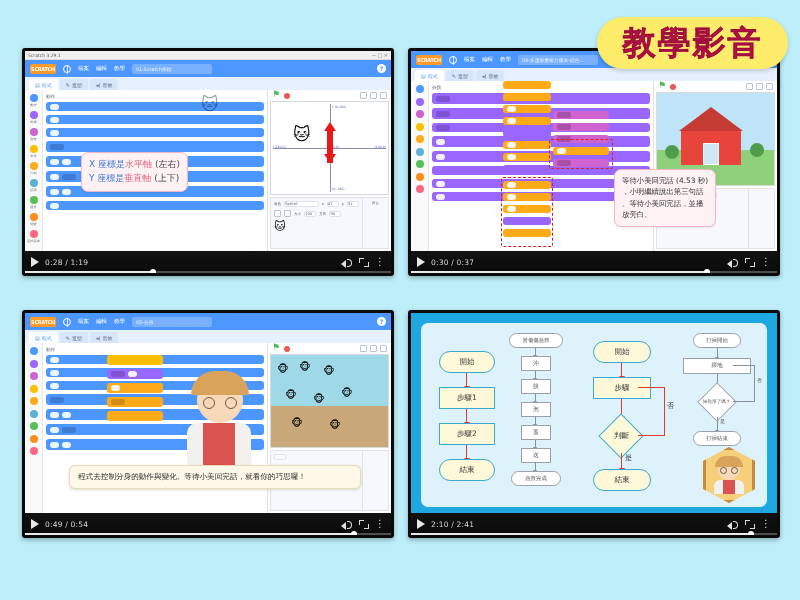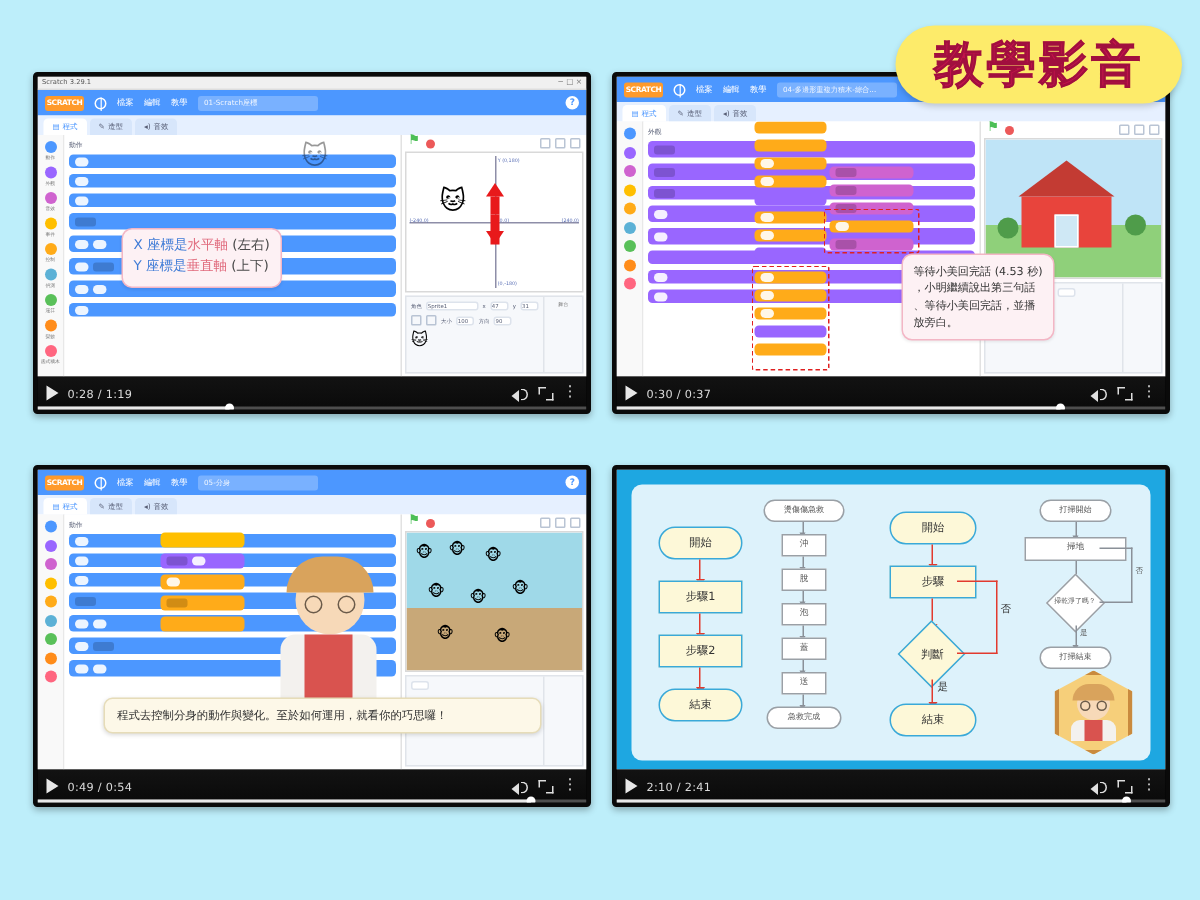--- a/index.html
+++ b/index.html
@@ -623,21 +623,21 @@
               <span class="sp-small"></span>
               <span class="sp-small"></span>
               <span class="sp-small"></span>
             </div>
           </div>
           <div class="stage-col"></div>
         </div>
       </div>
     </div>
 
-    <div class="callout" style="left:190px; top:118px; max-width:150px">
+    <div class="callout" style="left:203px; top:118px; max-width:150px">
       <div class="callout2">等待小美回完話 (4.53 秒)</div>
       <div class="callout2">，小明繼續說出第三句話</div>
       <div class="callout2">、等待小美回完話，並播</div>
       <div class="callout2">放旁白。</div>
     </div>
   </div>
 
   <div class="player-bar">
     <span class="play-btn"></span>
     <span class="timecode">0:30 / 0:37</span>
@@ -790,21 +790,21 @@
     <div style="position:absolute;left:148px;bottom:0;width:92px;height:140px;z-index:10">
       <div style="position:absolute;left:24px;top:4px;width:46px;height:46px;border-radius:50%;background:#f7d9b8"></div>
       <div style="position:absolute;left:18px;top:-2px;width:58px;height:24px;border-radius:28px 28px 0 0;background:#d9a35c"></div>
       <div style="position:absolute;left:30px;top:24px;width:12px;height:12px;border:1.5px solid #6b5b4a;border-radius:50%"></div>
       <div style="position:absolute;left:52px;top:24px;width:12px;height:12px;border:1.5px solid #6b5b4a;border-radius:50%"></div>
       <div style="position:absolute;left:14px;top:50px;width:64px;height:60px;border-radius:10px 10px 0 0;background:#f3f1ee"></div>
       <div style="position:absolute;left:30px;top:50px;width:32px;height:60px;background:#d9534f"></div>
     </div>
 
     <div class="caption-box" style="left:44px; bottom:24px; right:30px">
-      <div class="caption-line">程式去控制分身的動作與變化。至於如何運用，就看你的巧思囉！</div>
+      <div class="caption-line">程式去控制分身的動作與變化。等待小美回完話，就看你的巧思囉！</div>
     </div>
   </div>
 
   <div class="player-bar">
     <span class="play-btn"></span>
     <span class="timecode">0:49 / 0:54</span>
     <span class="bar-spacer"></span>
     <span class="vol-icon"></span>
     <span class="full-icon"></span>
     <span class="kebab">⋮</span>

